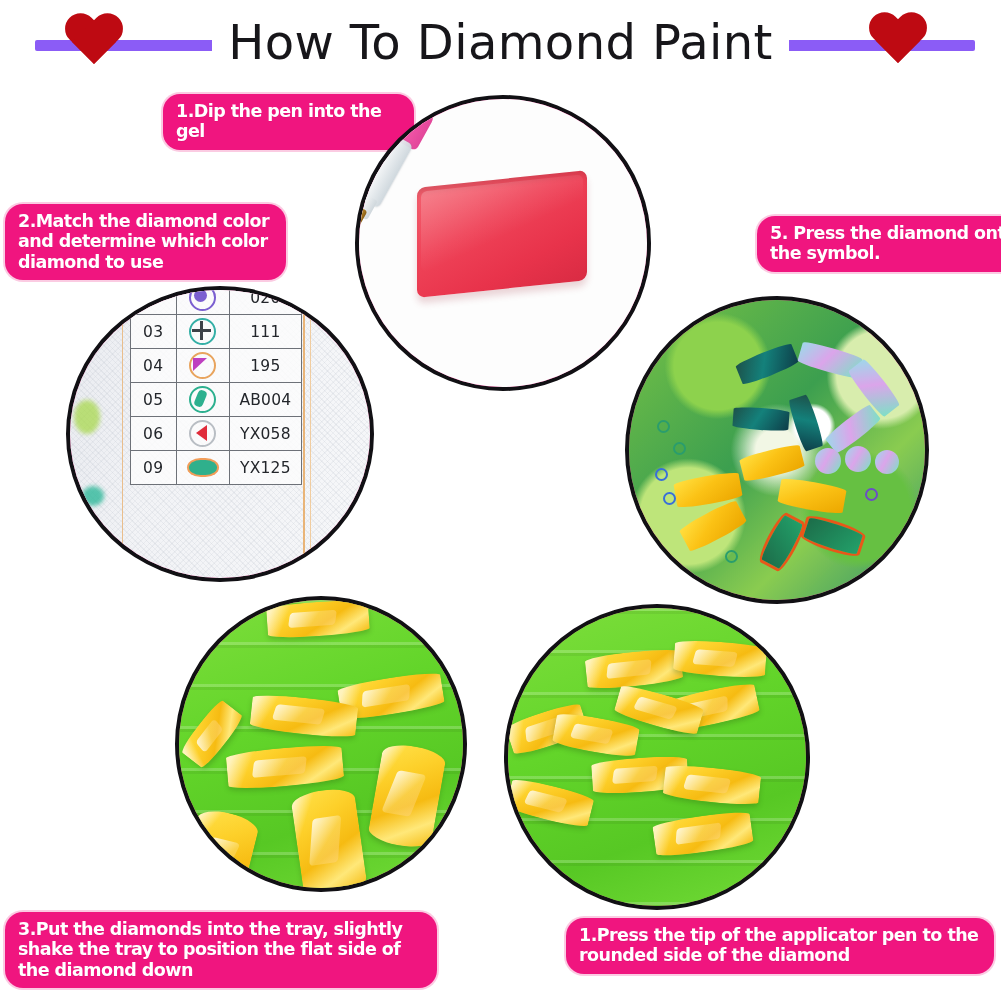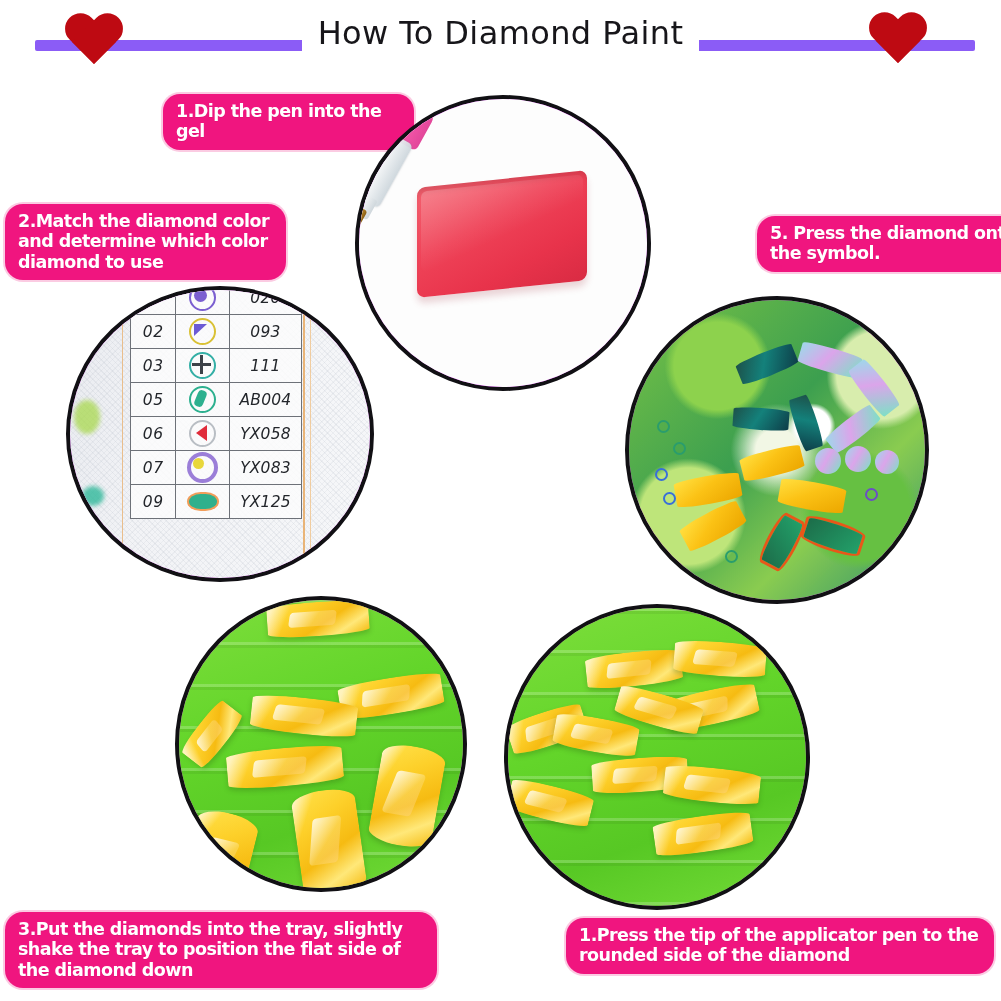--- a/index.html
+++ b/index.html
@@ -27,21 +27,21 @@
   }
   .heart:before{left:31px;transform:rotate(-45deg);transform-origin:0 100%;}
   .heart:after{left:0;transform:rotate(45deg);transform-origin:100% 100%;}
   #heart-left{left:63px;top:14px;}
   #heart-right{left:867px;top:13px;}
 
   #page-title{
     position:absolute;left:0;top:14px;width:1001px;
     text-align:center;
     font-family:"DejaVu Sans", sans-serif;
-    font-size:32px;font-weight:400;letter-spacing:.4px;
+    font-size:48px;font-weight:400;letter-spacing:.4px;
     color:#17161a;
     white-space:nowrap;
   }
   #page-title .tw{
     display:inline-block;background:#ffffff;padding:0 16px;
   }
 
   
   .step-label{
     position:absolute;
@@ -62,22 +62,21 @@
   #label-2{left:5px;top:204px;width:281px;}
   #label-5{left:717px;top:216px;width:281px;margin-left:40px;}
   #label-3{left:5px;top:912px;width:432px;}
   #label-4{left:566px;top:918px;width:428px;}
 
   
   .photo{
     position:absolute;border-radius:50%;
     border:4px solid #111014;
     overflow:hidden;
-    background:#d946ef;
-    font-style:italic;
+    background:#ec4899;
   }
   #photo-1{left:355px;top:95px;width:288px;height:288px;}
   #photo-2{left:66px;top:286px;width:300px;height:288px;}
   #photo-5{left:625px;top:296px;width:296px;height:300px;}
   #photo-3{left:175px;top:596px;width:284px;height:288px;}
   #photo-4{left:504px;top:604px;width:298px;height:298px;}
   .inner{position:absolute;left:0;top:0;width:100%;height:100%;}
 
   
   #photo-1 .inner{background:#fdfdfd;}
@@ -299,53 +298,46 @@
       <table class="chart">
         <tbody>
             <tr>
           <td class="c-no"></td>
           <td class="c-sym">
             <span class="sym s-dot" style="color:#7B5FD0"><i></i></span>
           </td>
           <td class="c-code">020</td>
         </tr>
         <tr>
-          <td class="c-no">02</td>
-          <td class="c-sym">
-            <span class="sym s-tri" style="color:#D9C135"><i style="border-left-color:#6C5BD4"></i></span>
-          </td>
-          <td class="c-code">093</td>
+          <td class="c-no">03</td>
+          <td class="c-sym">
+            <span class="sym s-plus" style="color:#34AFA6"><i style="background:#3C4148"></i><i style="background:#3C4148"></i></span>
+          </td>
+          <td class="c-code">111</td>
         </tr>
         <tr>
-          <td class="c-no">03</td>
-          <td class="c-sym">
-            <span class="sym s-plus" style="color:#34AFA6"><i style="background:#3C4148"></i><i style="background:#3C4148"></i></span>
-          </td>
-          <td class="c-code">111</td>
+          <td class="c-no">04</td>
+          <td class="c-sym">
+            <span class="sym s-tri2" style="color:#E8A45E"><i style="border-left-color:#BE3FC0"></i></span>
+          </td>
+          <td class="c-code">195</td>
         </tr>
         <tr>
           <td class="c-no">05</td>
           <td class="c-sym">
             <span class="sym s-slash" style="color:#2DB08F"><i></i></span>
           </td>
           <td class="c-code">AB004</td>
         </tr>
         <tr>
           <td class="c-no">06</td>
           <td class="c-sym">
             <span class="sym s-arrow" style="color:#B9BEC4"><i style="border-right-color:#E02B3A"></i></span>
           </td>
           <td class="c-code">YX058</td>
-        </tr>
-        <tr>
-          <td class="c-no">07</td>
-          <td class="c-sym">
-            <span class="sym s-dot" style="color:#9B7ED8;border-width:4px"><i style="background:#E8D73C;left:2px;top:2px;width:11px;height:11px"></i></span>
-          </td>
-          <td class="c-code">YX083</td>
         </tr>
         <tr>
           <td class="c-no">09</td>
           <td class="c-sym">
             <span class="sym s-leaf" style="color:#2FB08C"><i></i></span>
           </td>
           <td class="c-code">YX125</td>
         </tr>
       </tbody>
         </table>

